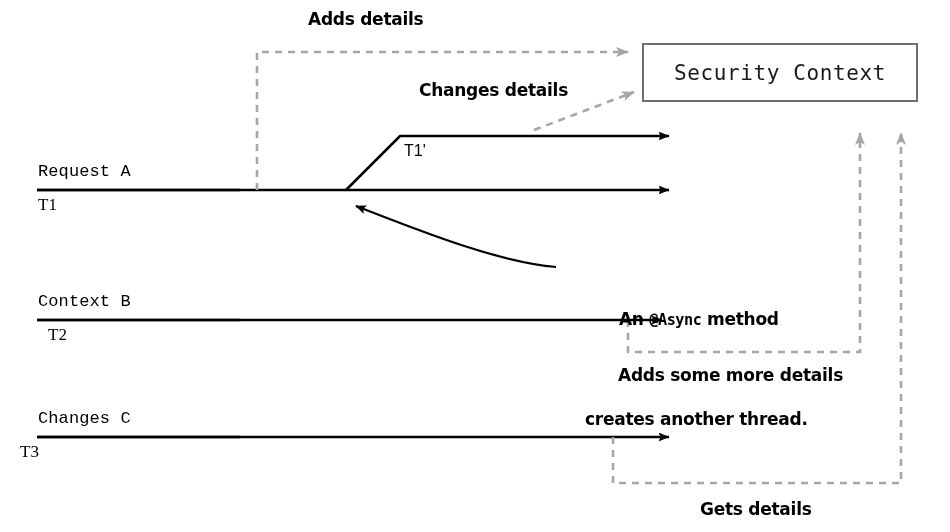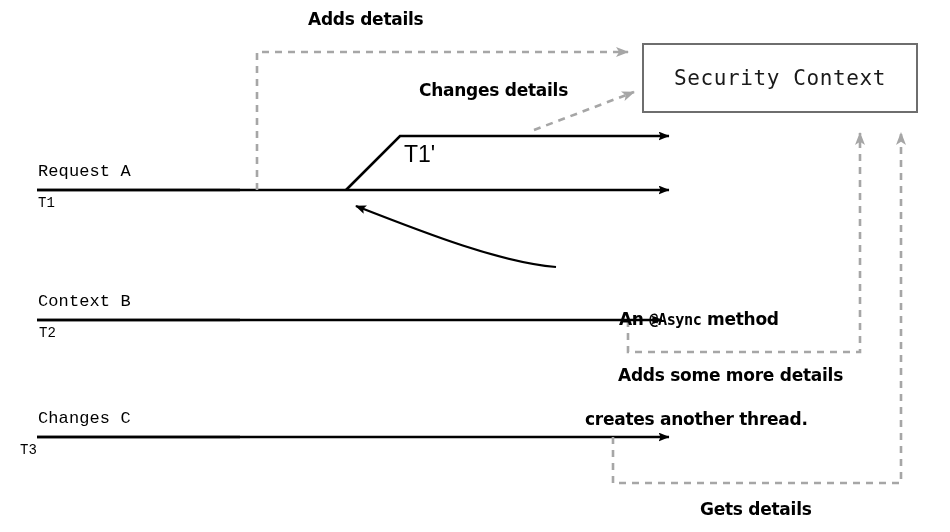--- a/index.html
+++ b/index.html
@@ -31,26 +31,26 @@
     color: #000000;
     line-height: 1;
   }
   
   .req-name {
     font-family: Liberation Mono, monospace;
     font-size: 17px;
     letter-spacing: 0.1px;
   }
   .thread-name {
-    font-family: Liberation Mono, monospace;
-    font-size: 14px;
+    font-family: Liberation Serif, serif;
+    font-size: 17px;
   }
   .branch-name {
     font-family: "Liberation Sans", sans-serif;
-    font-size: 23px;
+    font-size: 16px;
   }
   
   .ann {
     font-family: "DejaVu Sans", sans-serif;
     font-weight: bold;
     font-size: 18.5px;
     letter-spacing: -0.3px;
     transform: scaleX(0.92);
     transform-origin: left center;
   }
@@ -122,30 +122,30 @@
 
     <path d="M 613,437 L 613,483 L 901,483 L 901,133" fill="none" stroke="#a6a6a6" stroke-width="2.6" stroke-dasharray="7,6" marker-end="url(#arrow-dashed)"></path>
 
     <path d="M 556,267 C 500,262 430,235 356,206" fill="none" stroke="#000000" stroke-width="2.2" marker-end="url(#arrow-curve)"></path>
 
     <line x1="37" y1="190" x2="240" y2="190" stroke="#000000" stroke-width="2.6"></line>
     <line x1="37" y1="320" x2="240" y2="320" stroke="#000000" stroke-width="2.6"></line>
     <line x1="37" y1="437" x2="240" y2="437" stroke="#000000" stroke-width="2.6"></line>
   </svg>
 
-  <div class="ctx-box" style="left:642px; top:43px; width:276px; height:70px;">
+  <div class="ctx-box" style="left:642px; top:43px; width:276px; height:59px;">
     <span class="ctx-label">Security Context</span>
   </div>
 
   <div class="lbl req-name" style="left:38px; top:163px;">Request A</div>
   <div class="lbl thread-name" style="left:38px; top:196px;">T1</div>
   <div class="lbl branch-name" style="left:404px; top:143px;">T1'</div>
 
   <div class="lbl req-name" style="left:38px; top:293px;">Context B</div>
-  <div class="lbl thread-name" style="left:39px; top:326px;">T2</div>
+  <div class="lbl thread-name" style="left:48px; top:326px;">T2</div>
 
   <div class="lbl req-name" style="left:38px; top:410px;">Changes C</div>
   <div class="lbl thread-name" style="left:20px; top:443px;">T3</div>
 
   <div class="lbl ann" style="left:308px; top:10px;">Adds details</div>
 
   <div class="lbl ann" style="left:419px; top:81px;">Changes details</div>
 
   <div class="lbl ann ann-multi" style="left:585px; top:232px;">
     <div>

